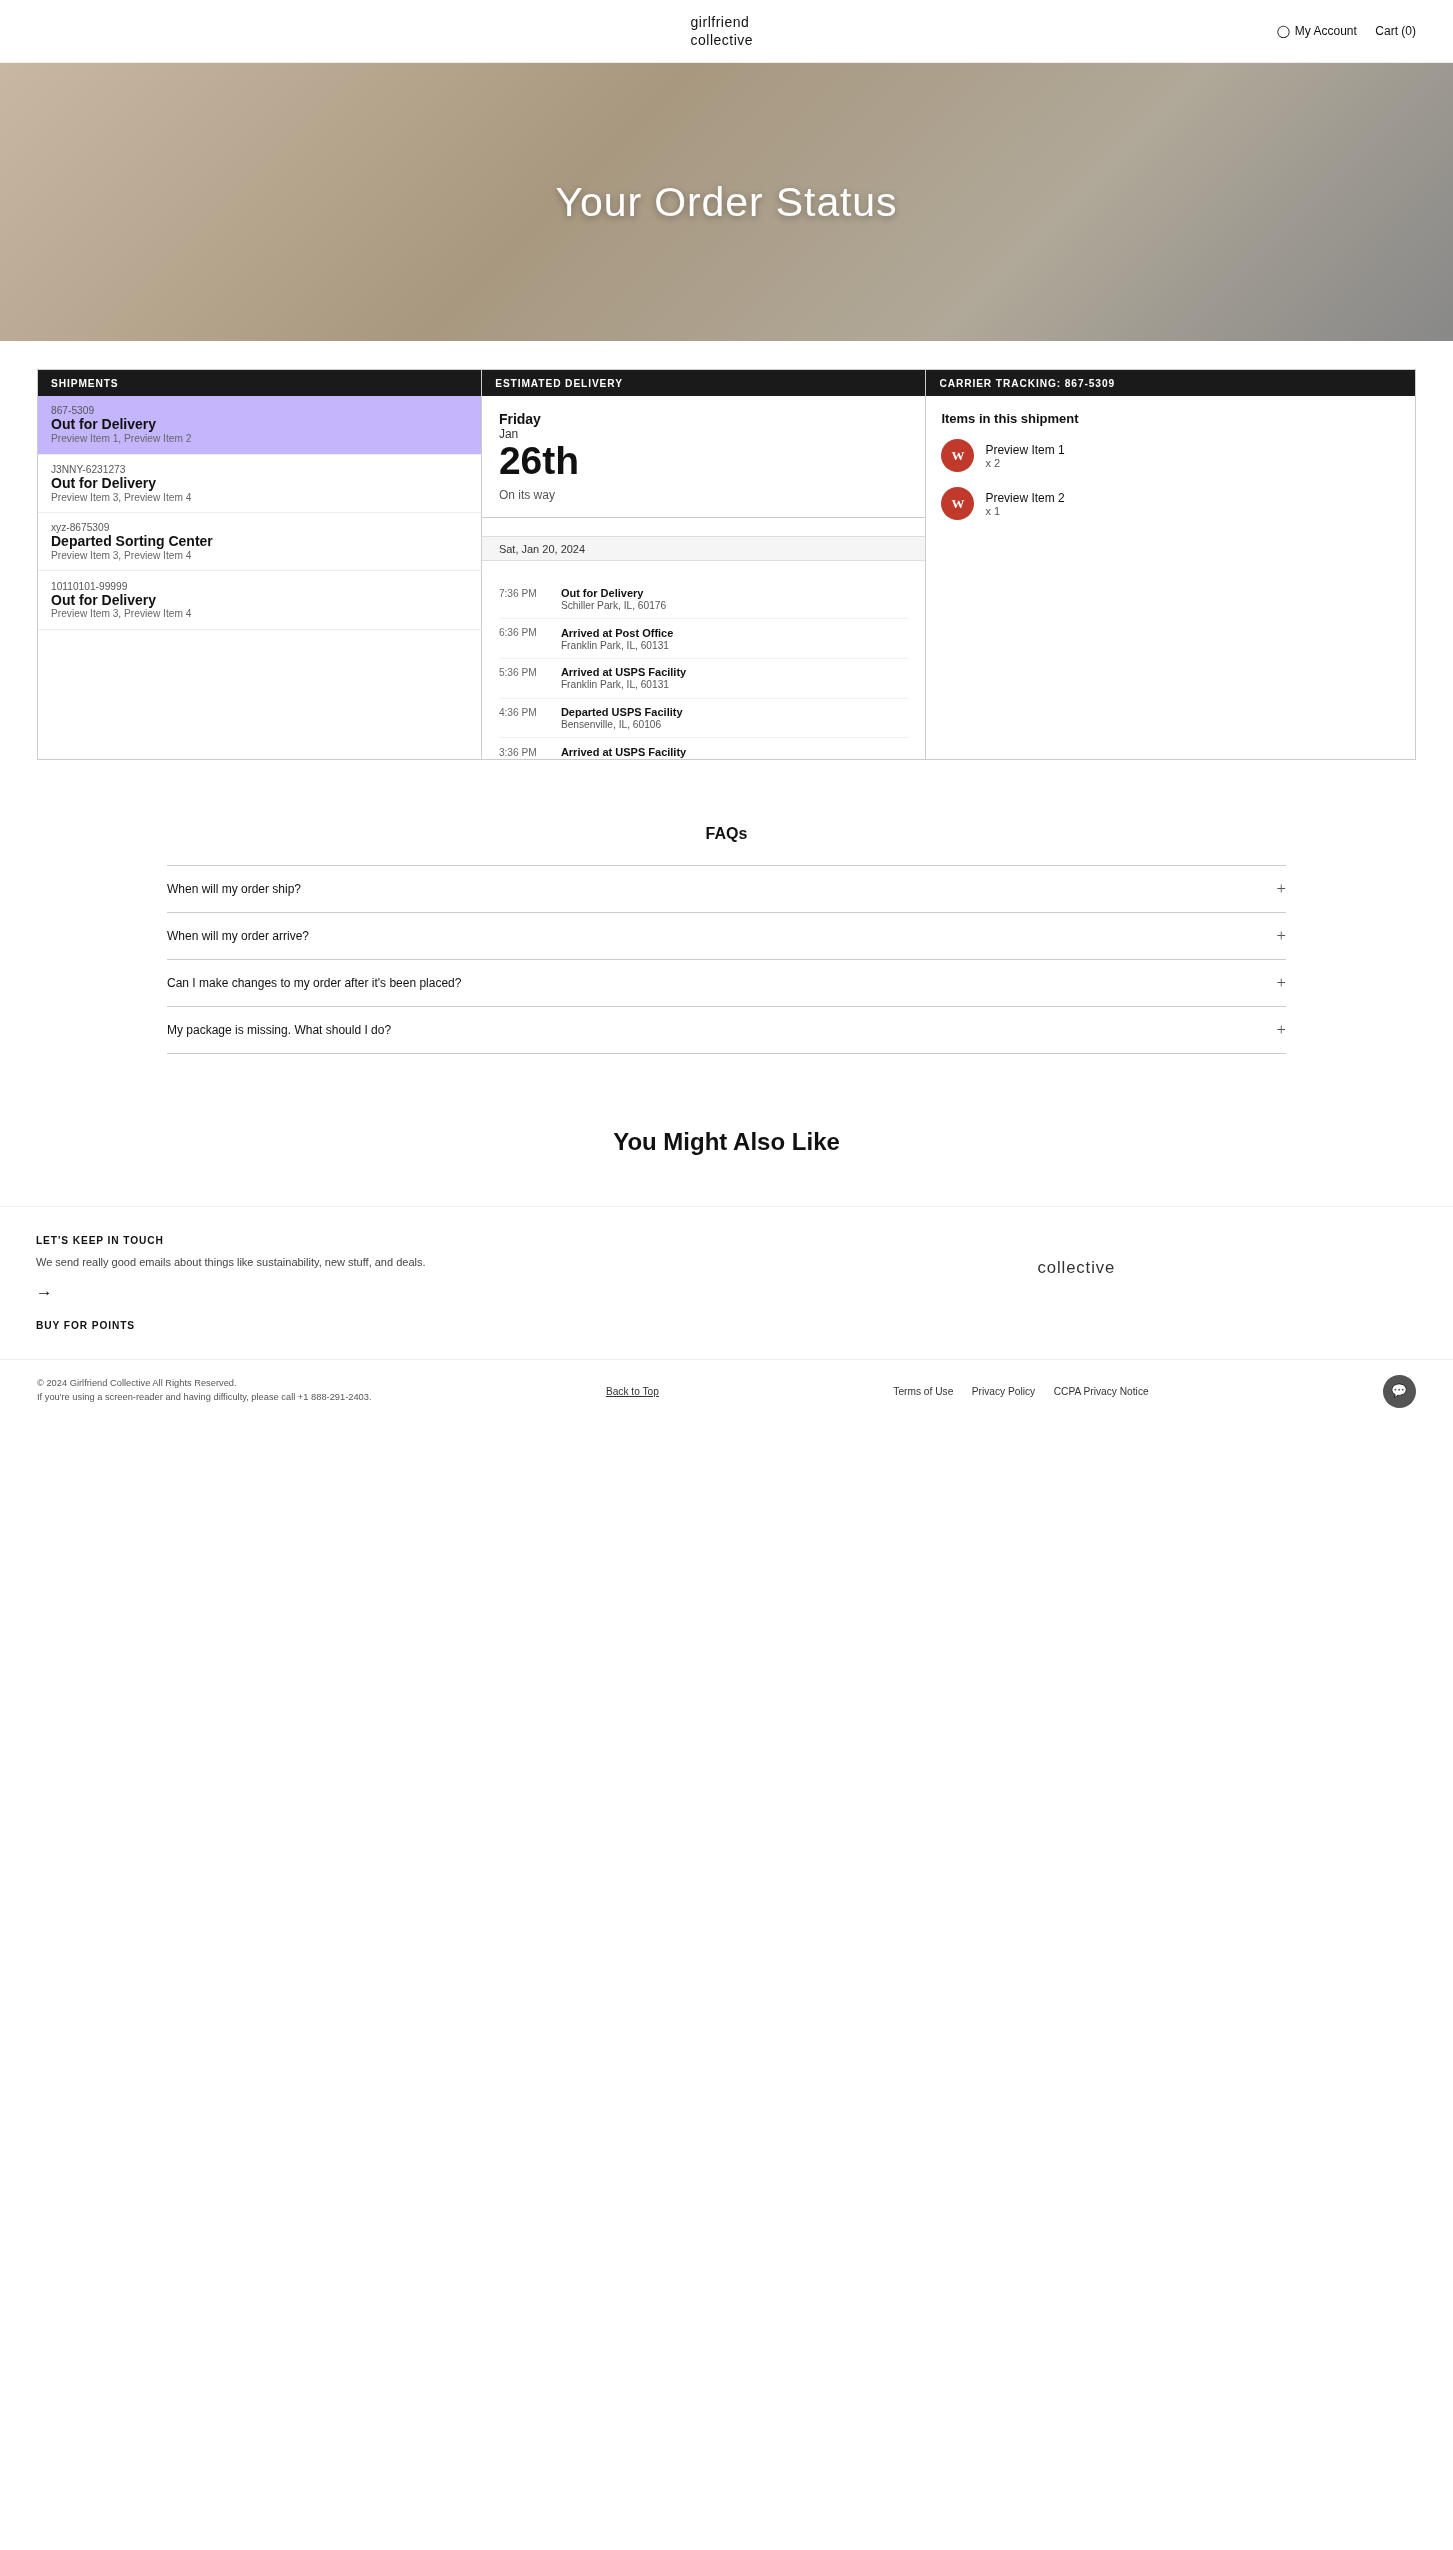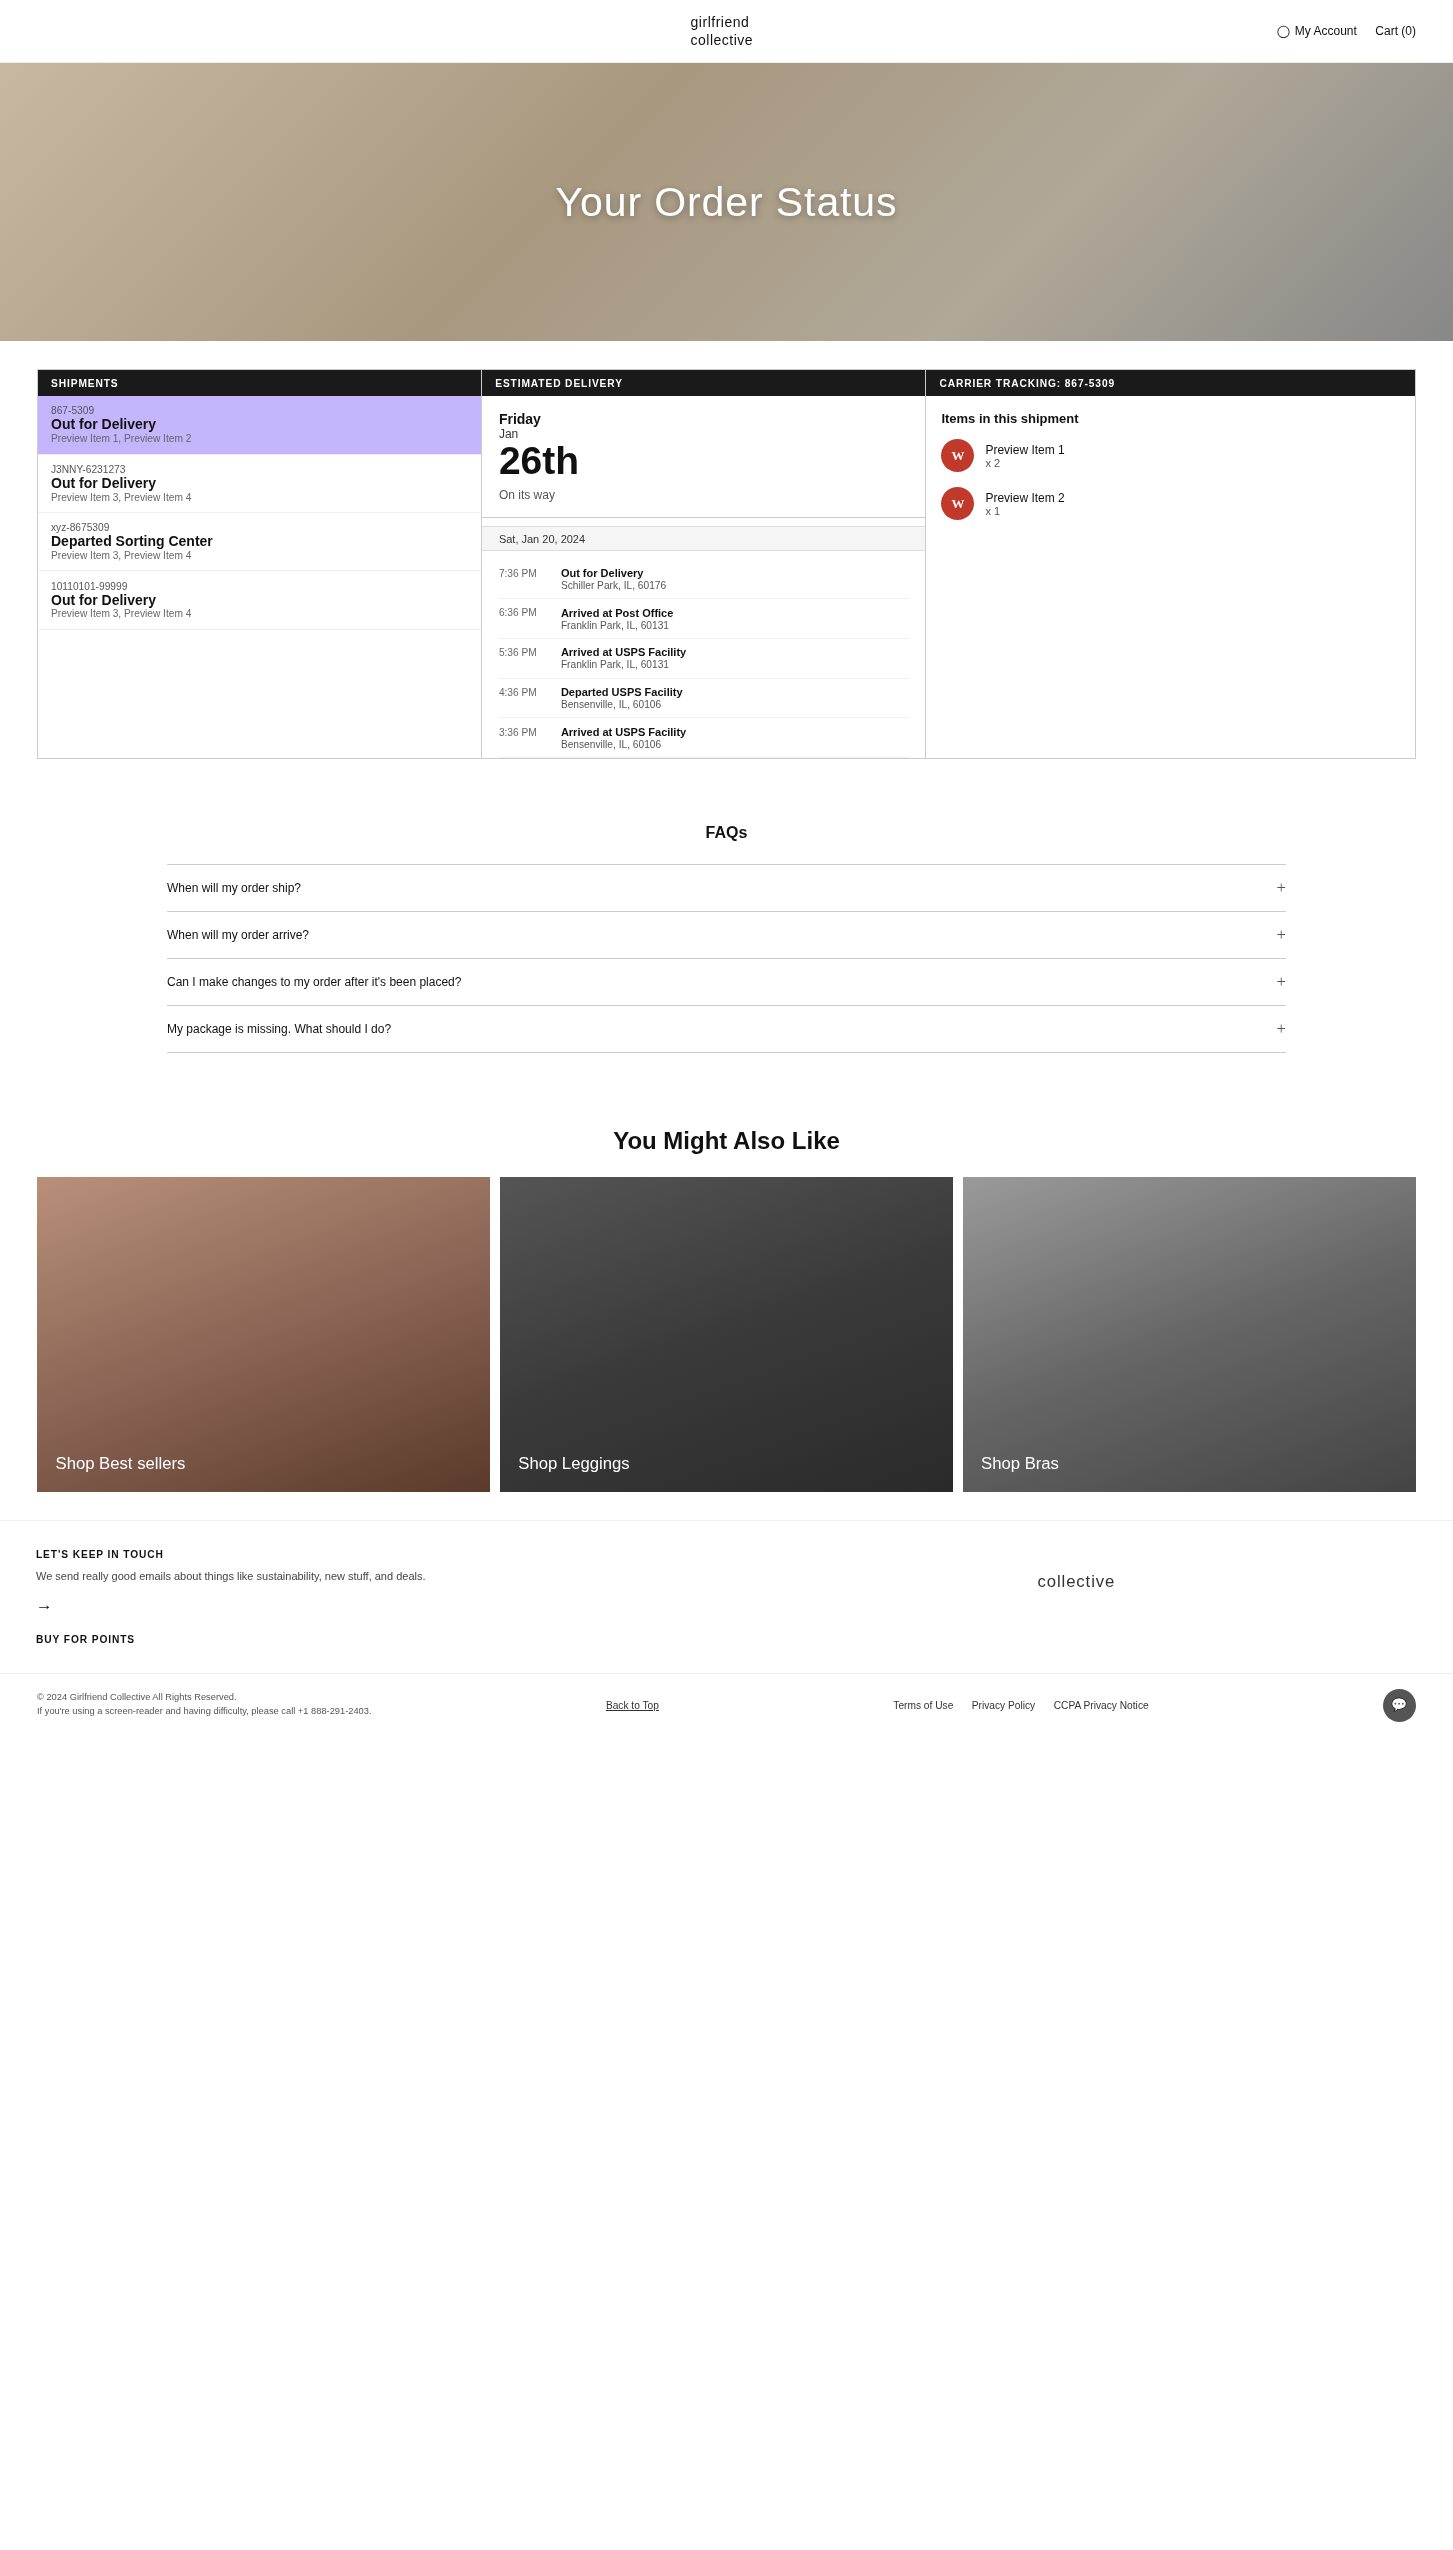--- a/index.html
+++ b/index.html
@@ -46,21 +46,21 @@
     
     .delivery-col { border-right: 0.9px solid #ccc; padding: 0; }
     .delivery-date-box { padding: 15px 16.7px; border-bottom: 0.9px solid #ccc; }
     .delivery-day-label { font-size: 14px; font-weight: bold; font-family: sans-serif; }
     .delivery-month { font-size: 12px; font-family: sans-serif; color: #333; }
     .delivery-date-num { font-size: 39px; font-weight: bold; font-family: sans-serif; line-height: 1; }
     .delivery-status-text { font-size: 12px; color: #555; font-family: sans-serif; margin-top: 8px; }
     .tracking-timeline { padding: 0 16.7px; overflow-y: auto; max-height: 241px; }
     .timeline-date-header {
       background: #f5f5f5; padding: 5.6px 9.3px; font-size: 11px;
-      font-family: sans-serif; color: #333; margin: 8px -16.7px; padding-left: 16.7px;
+      font-family: sans-serif; color: #333; margin: 18px -16.7px; padding-left: 16.7px;
       border-top: 0.9px solid #ddd; border-bottom: 0.9px solid #ddd;
     }
     .timeline-event { display: flex; gap: 11px; padding: 7.4px 0; border-bottom: 0.9px solid #f0f0f0; }
     .timeline-time { font-size: 10.2px; color: #666; font-family: sans-serif; min-width: 51px; padding-top: 0.9px; }
     .timeline-desc { font-size: 11px; font-family: sans-serif; }
     .timeline-desc strong { display: block; font-weight: bold; }
     .timeline-desc span { color: #555; font-size: 10.2px; }
 
     
     .items-col { padding: 0; }
@@ -263,31 +263,20 @@
     </div>
       <div class="faq-item">
       <span class="faq-question">My package is missing. What should I do?</span>
       <span class="faq-icon">+</span>
     </div>
     </div>
 </section>
 
 <section class="ymali-section">
   <h2 class="ymali-title">You Might Also Like</h2>
-  <div class="ymali-grid">
-    <div class="ymali-card ymali-card-bg-1">
-      <span class="ymali-card-label">Shop Best sellers</span>
-    </div>
-    <div class="ymali-card ymali-card-bg-2">
-      <span class="ymali-card-label">Shop Leggings</span>
-    </div>
-    <div class="ymali-card ymali-card-bg-3">
-      <span class="ymali-card-label">Shop Bras</span>
-    </div>
-  </div>
 </section>
 
 <div class="footer-top">
   <div class="footer-newsletter">
     <div class="footer-newsletter-title">LET'S KEEP IN TOUCH</div>
     <div class="footer-newsletter-desc">We send really good emails about things like sustainability, new stuff, and deals.</div>
     <div class="footer-newsletter-arrow">→</div>
   </div>
   <div class="footer-logo-center">collective</div>
   <div class="footer-buy-points">BUY FOR POINTS</div>

